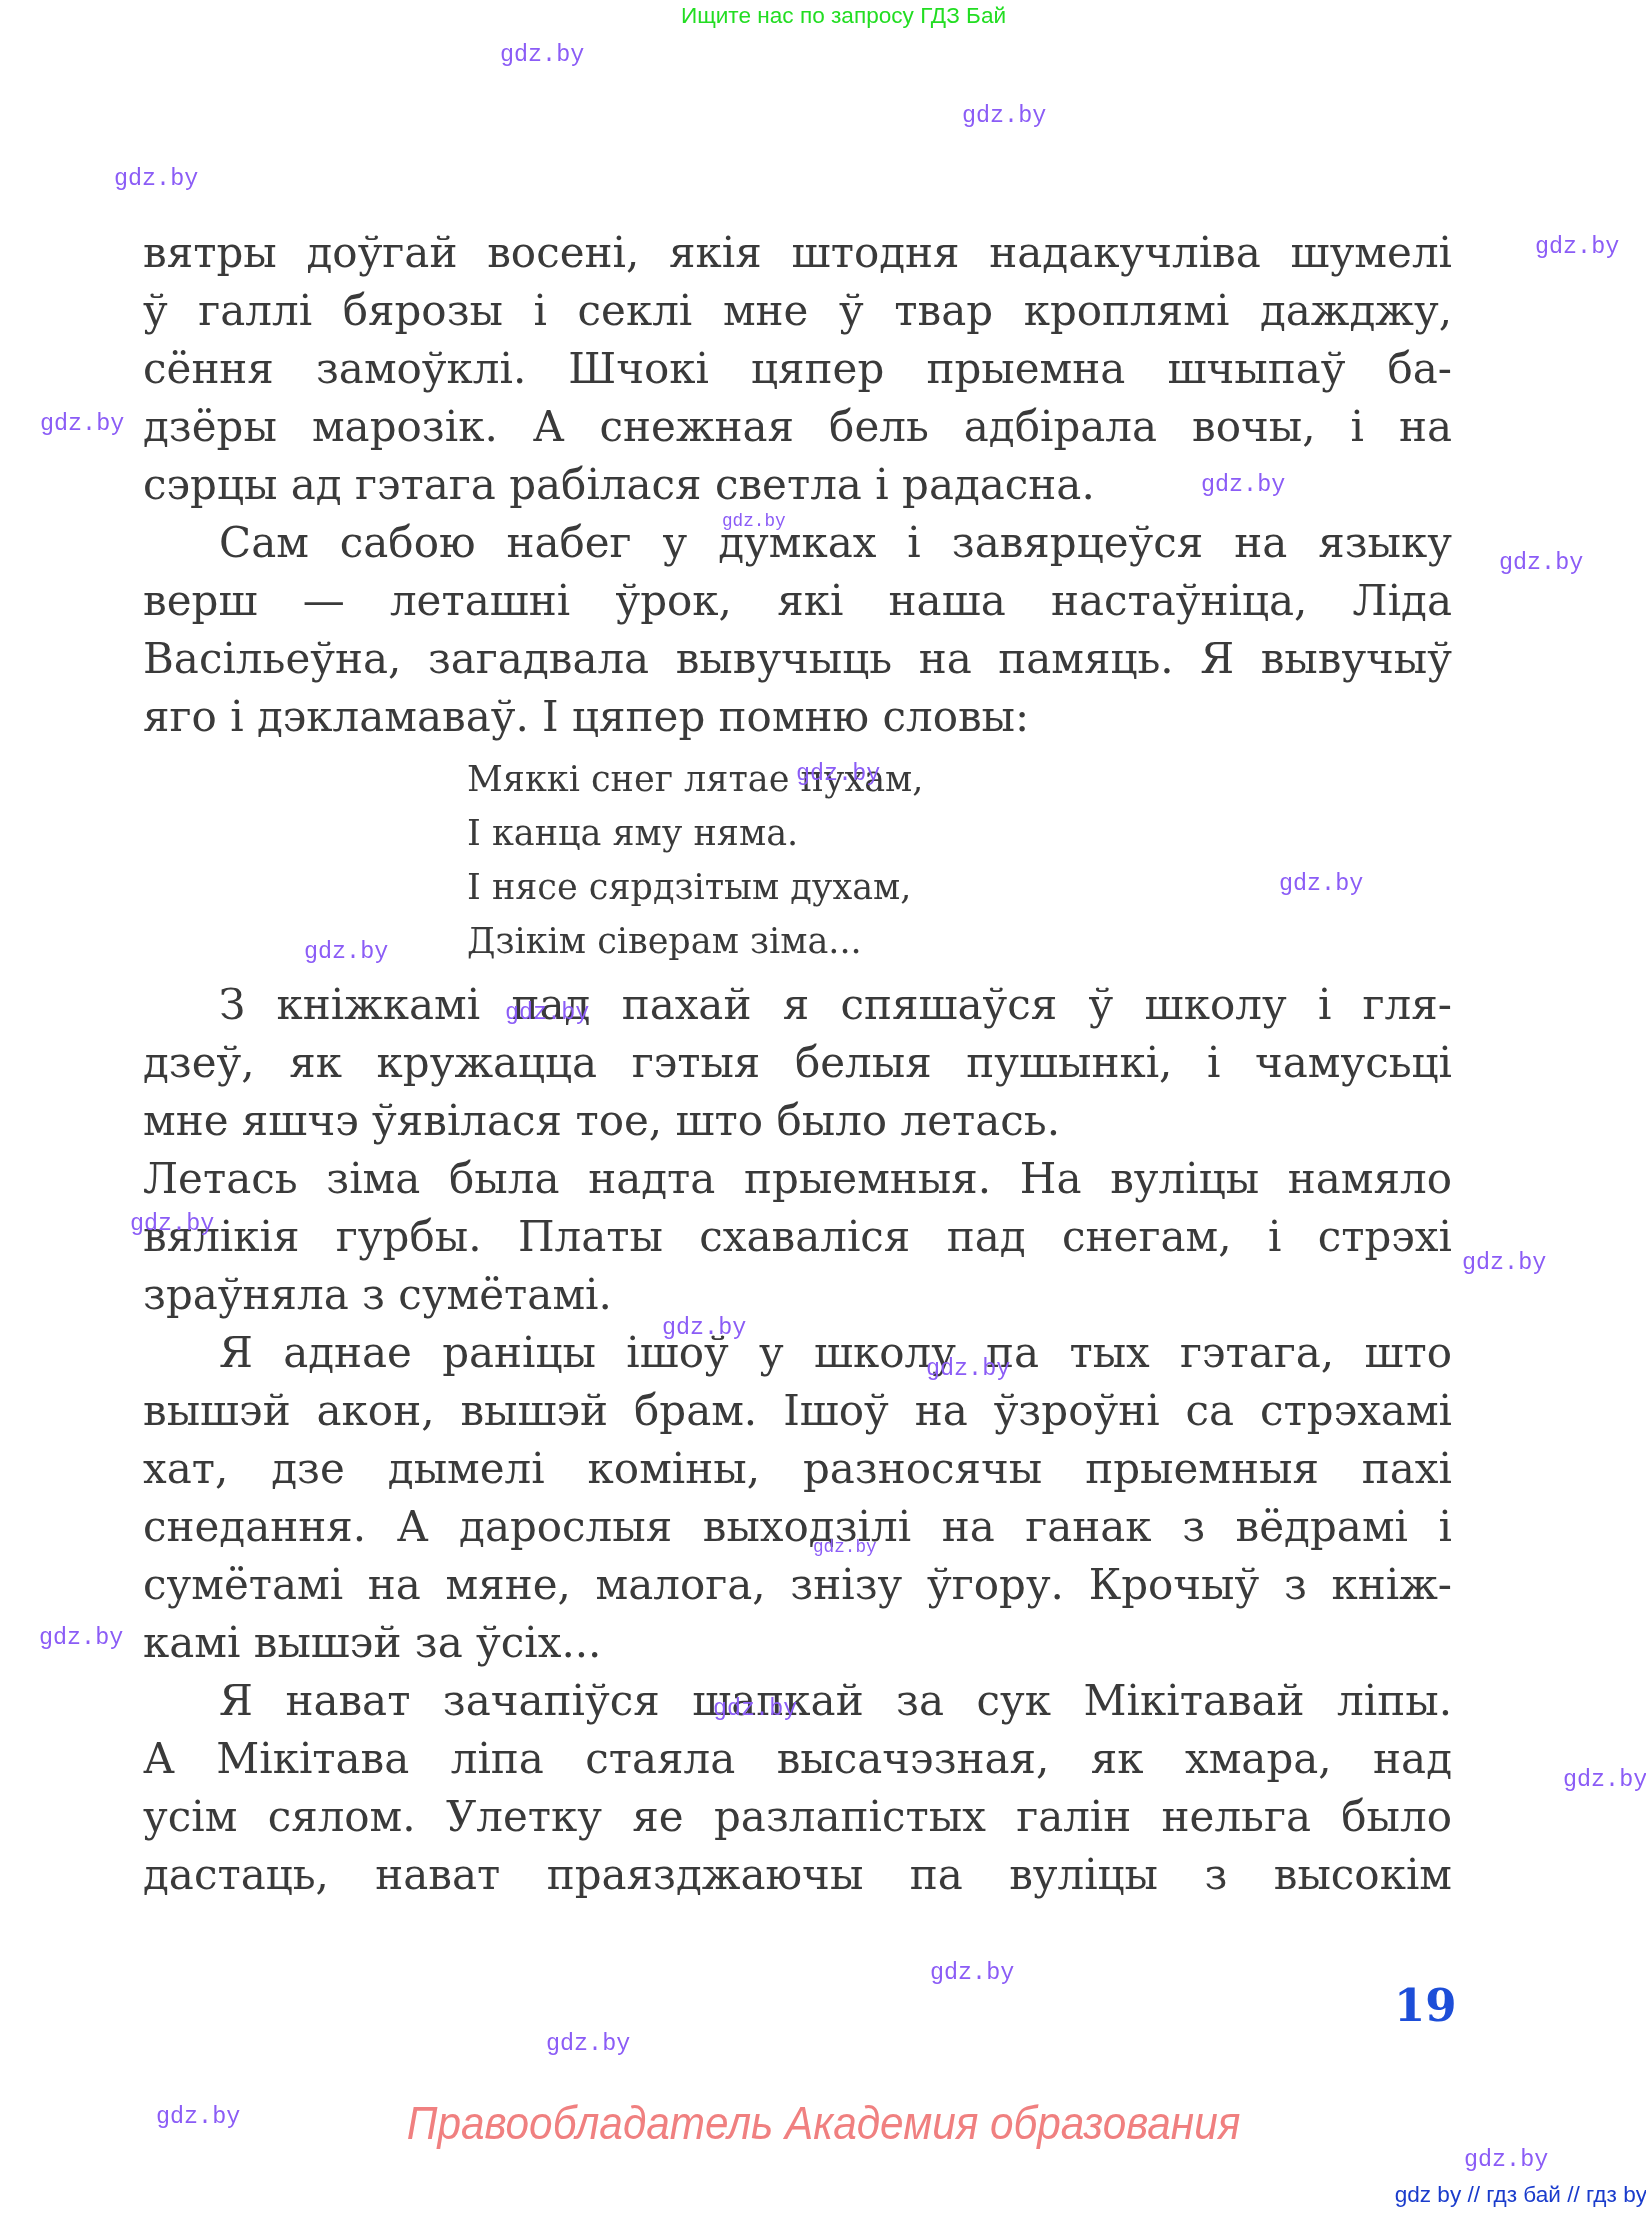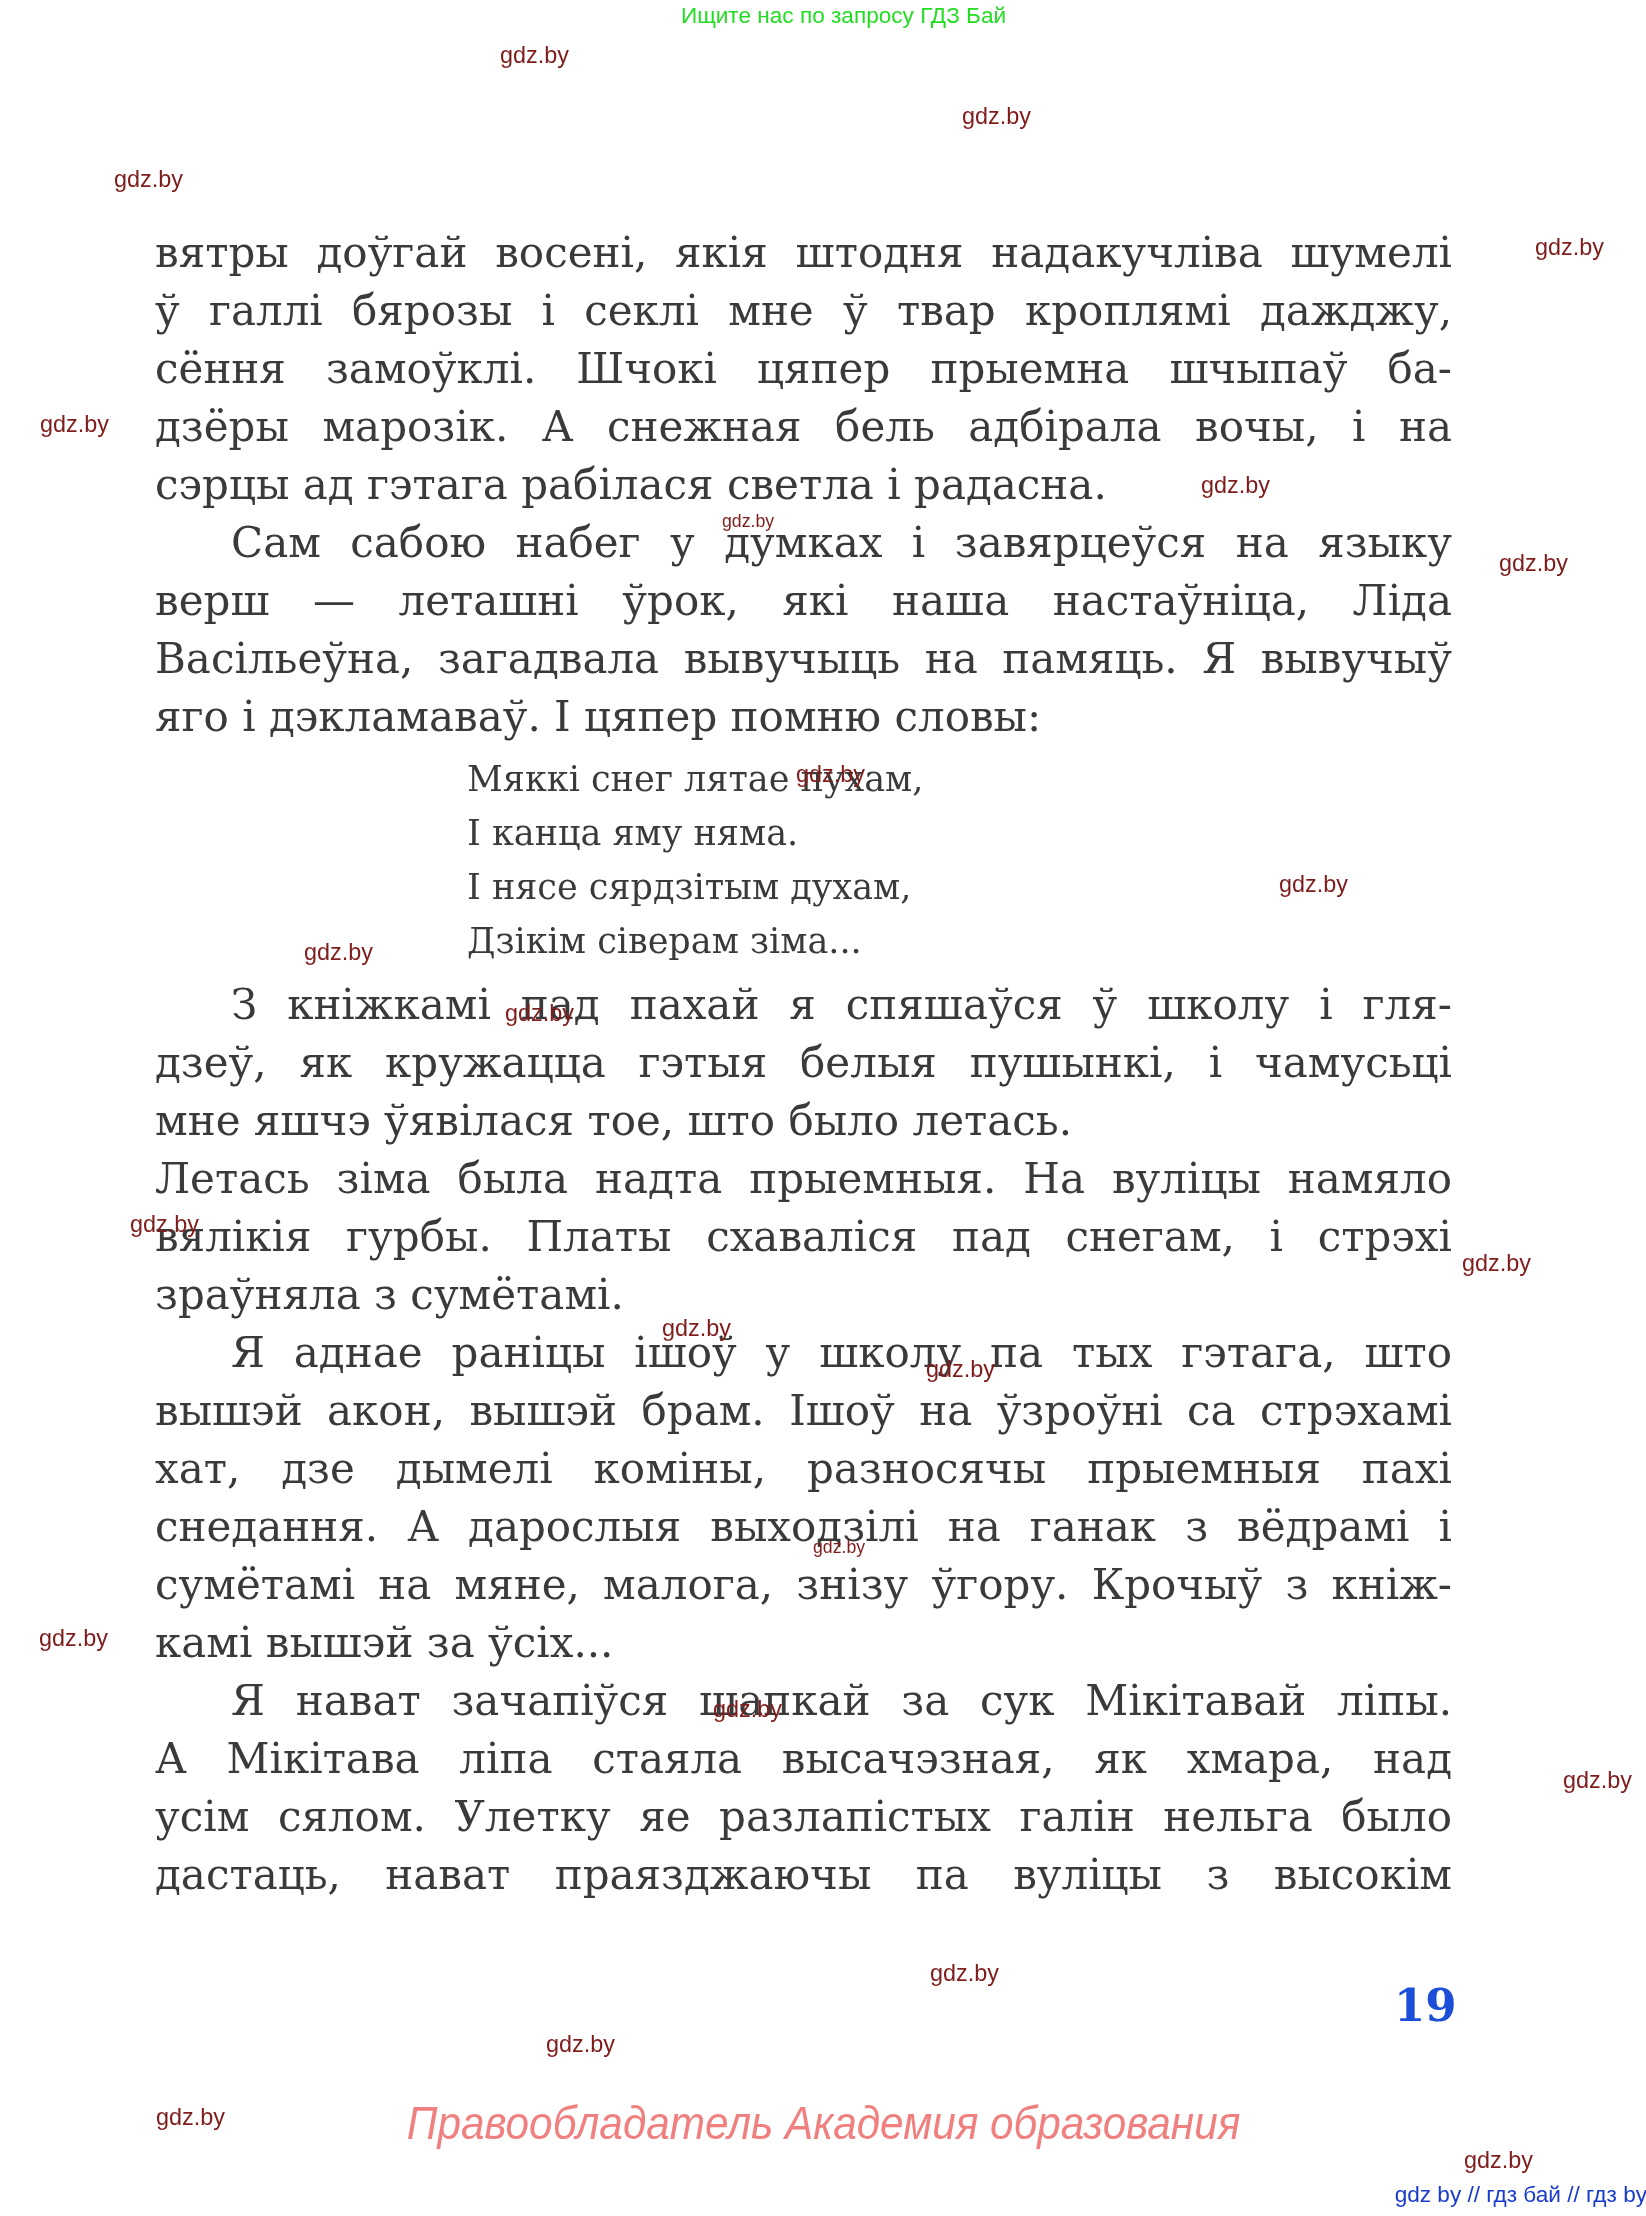--- a/index.html
+++ b/index.html
@@ -12,21 +12,20 @@
     font-family: "Liberation Sans", sans-serif; font-size: 22.6px; color: #22dd22; margin-left: 20px;
   }
   .page-text {
     position: absolute; left: 143px; top: 224px; width: 1309px;
     font-family: "DejaVu Serif", "Liberation Serif", serif;
     font-size: 42px; line-height: 58px; color: #3a3a3a;
   }
   .line {
     display: block; white-space: nowrap; text-align: justify; text-align-last: justify;
     height: 58px;
-    margin-left: 12px;
   }
   .line.last { text-align-last: left; }
   .line.indent { padding-left: 76px; }
   .poem {
     display: block; padding-left: 324px; margin: 6.4px 0 8px 0;
   }
   .poem .pline {
     display: block; white-space: nowrap; font-size: 35px; line-height: 54px; height: 54px;
   }
   .page-number {
@@ -37,22 +36,22 @@
   .copyright {
     position: absolute; left: 0; top: 2095px; width: 1647px; text-align: center;
     font-family: "Liberation Sans", sans-serif; font-style: italic;
     font-size: 47px; color: #f08080; transform: scaleX(0.9);
   }
   .footer-links {
     position: absolute; left: 0; top: 2182px; width: 1647px; text-align: right;
     font-family: "Liberation Sans", sans-serif; font-size: 22.6px; color: #1a3ccc;
   }
   .wm {
-    position: absolute; font-family: Liberation Sans, sans-serif;
-    font-size: 23.4px; color: #7f1d1d; white-space: nowrap;
+    position: absolute; font-family: Liberation Mono, monospace;
+    font-size: 23.4px; color: #8b5cf6; white-space: nowrap;
   }
   .wm.small { font-size: 17.7px; }
 </style>
 </head>
 <body>
 
 <div class="top-banner">Ищите нас по запросу ГДЗ Бай</div>
 
 <div class="page-text">
   <div id="lines-before">

